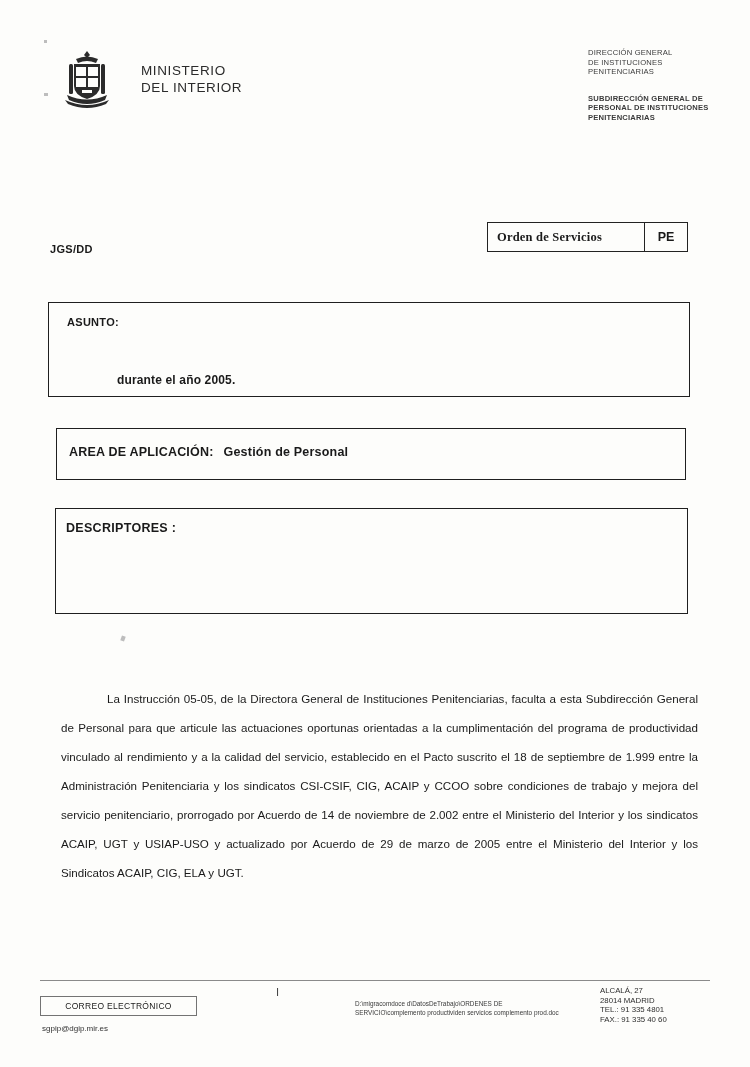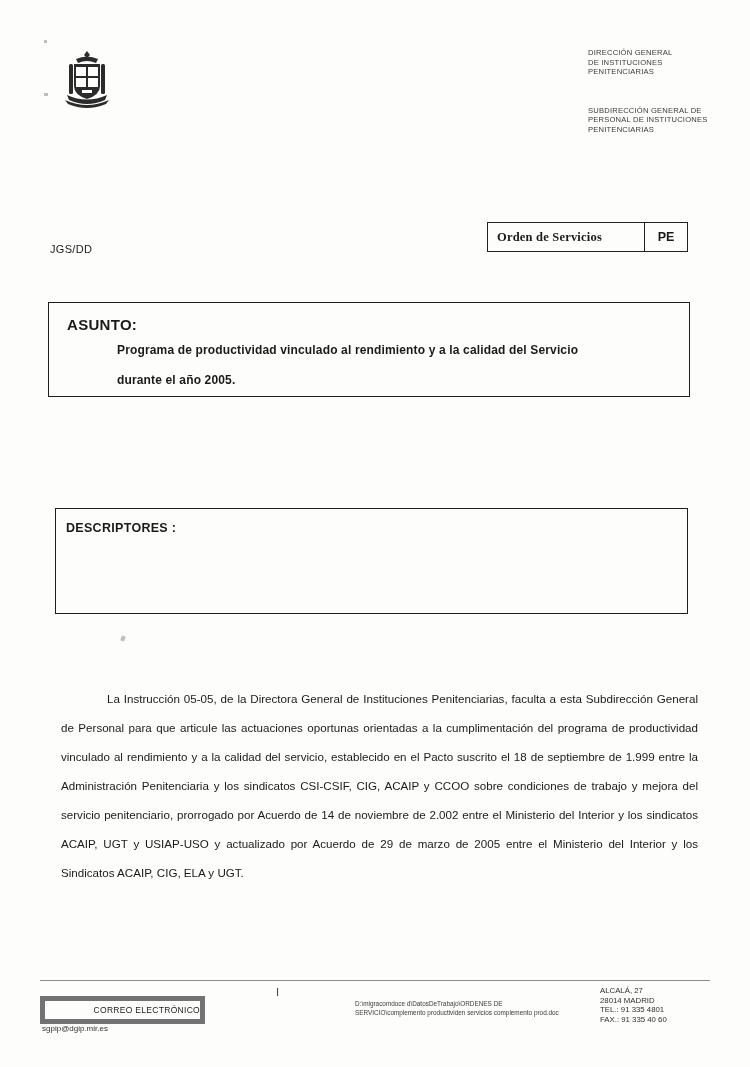--- a/index.html
+++ b/index.html
@@ -50,21 +50,21 @@
   .dept {
     position: absolute;
     left: 588px;
     top: 4px;
     width: 150px;
     font-size: 7.6px;
     line-height: 9.5px;
     letter-spacing: 0.2px;
     color: #3a3a3a;
   }
-  .dept .block2 { margin-top: 29px; }
+  .dept .block2 { margin-top: 17px; font-weight: bold; }
 
   
   .orden-wrap {
     position: absolute;
     left: 487px;
     top: 222px;
     width: 199px;
     height: 28px;
     border: 1.3px solid #222;
     display: flex;
@@ -90,36 +90,37 @@
     font-weight: bold;
     margin-left: 37px;
   }
 
   .ref {
     position: absolute;
     left: 50px;
     top: 243px;
     font-size: 11px;
     letter-spacing: 0.3px;
+    font-weight: bold;
   }
 
   
   .asunto-box {
     position: absolute;
     left: 48px;
     top: 302px;
     width: 640px;
     height: 93px;
     border: 1.2px solid #1f1f1f;
   }
   .asunto-title {
     position: absolute;
     left: 18px;
     top: 13px;
-    font-size: 15px;
+    font-size: 11px;
     font-weight: bold;
     letter-spacing: 0.3px;
   }
   .asunto-l1 {
     position: absolute;
     left: 68px;
     top: 40px;
     font-size: 12px;
     font-weight: bold;
     letter-spacing: 0.15px;
@@ -201,24 +202,24 @@
     top: 980px;
     width: 670px;
     border-top: 1px solid #8a8a8a;
   }
   .mail-box {
     position: absolute;
     left: 40px;
     top: 996px;
     width: 155px;
     height: 18px;
-    border: 5px solid #737373;
+    border: 1px solid #737373;
     display: flex;
     align-items: center;
-    justify-content: flex-end;
+    justify-content: center;
     font-size: 8.5px;
     letter-spacing: 0.3px;
   }
   .mail-addr {
     position: absolute;
     left: 42px;
     top: 1024px;
     font-size: 8px;
     color: #333;
   }
@@ -273,20 +274,24 @@
       </g>
       <g fill="#fdfdfb">
         <rect x="14" y="17" width="10" height="9"></rect>
         <rect x="26" y="17" width="10" height="9"></rect>
         <rect x="14" y="28" width="10" height="9"></rect>
         <rect x="26" y="28" width="10" height="9"></rect>
         <path d="M20 40 h10 v3 h-10z"></path>
       </g>
     </svg>
 
+    <div class="ministry">
+      <div>MINISTERIO</div>
+      <div>DEL INTERIOR</div>
+    </div>
 
     <div class="dept">
       <div class="block1">
         <div>DIRECCIÓN GENERAL</div>
         <div>DE INSTITUCIONES</div>
         <div>PENITENCIARIAS</div>
       </div>
       <div class="block2">
         <div>SUBDIRECCIÓN GENERAL DE</div>
         <div>PERSONAL DE INSTITUCIONES</div>
@@ -297,24 +302,28 @@
 
   <div class="orden-wrap">
     <div class="orden-label">Orden de Servicios</div>
     <div class="orden-code">PE</div>
   </div>
 
   <div class="ref">JGS/DD</div>
 
   <div class="asunto-box">
     <div class="asunto-title">ASUNTO:</div>
-    <div class="asunto-l1">Programa de productividad vinculado al rendimiento  y a la calidad del Servicio</div>
     <div class="asunto-l2">durante el año 2005.</div>
   </div>
 
+  <div class="area-box">
+    <div class="area-text">
+      <span>AREA DE APLICACIÓN:</span><span class="val">Gestión de Personal</span>
+    </div>
+  </div>
 
   <div class="desc-box">
     <div class="desc-title">DESCRIPTORES :</div>
   </div>
 
   <div class="body-par">La Instrucción 05-05, de la Directora General de Instituciones Penitenciarias, faculta a esta Subdirección General de Personal para que articule las actuaciones oportunas orientadas a la cumplimentación  del programa de productividad vinculado al rendimiento y a la calidad del servicio, establecido en el Pacto suscrito el 18 de septiembre de 1.999 entre la Administración   Penitenciaria  y  los  sindicatos  CSI-CSIF,  CIG,  ACAIP  y  CCOO  sobre condiciones de trabajo y mejora del servicio penitenciario, prorrogado por Acuerdo de 14 de noviembre de 2.002 entre el Ministerio del Interior  y los sindicatos ACAIP, UGT y USIAP-USO y actualizado por Acuerdo  de 29 de marzo de 2005 entre el Ministerio del Interior  y los Sindicatos ACAIP,  CIG, ELA y UGT.</div>
 
   <div class="footer-line"></div>
 
   <div class="mail-box">

